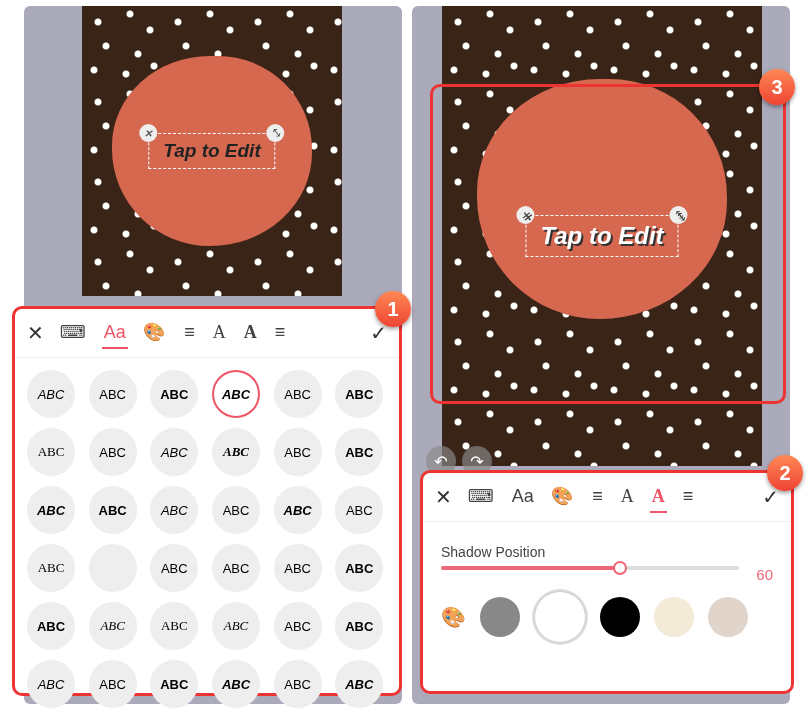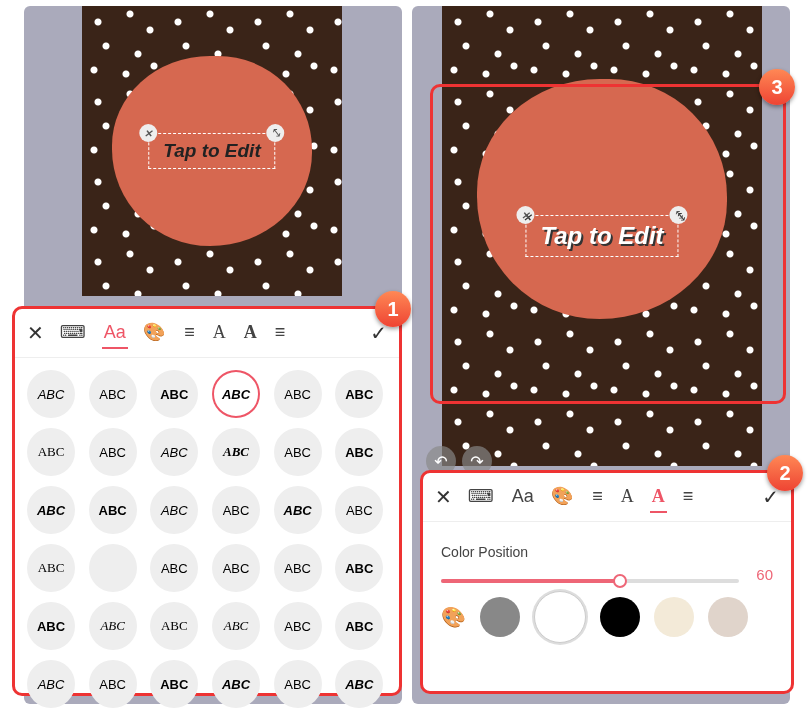--- a/index.html
+++ b/index.html
@@ -29,21 +29,21 @@
 .tabbar{display:flex;align-items:center;gap:14px;padding:8px 12px;border-bottom:1px solid #eee}
 .tabbar .sp{flex:1}
 .tab{font-size:18px;color:#444;cursor:pointer;padding:4px 2px;border-bottom:2px solid transparent}
 .tab.active{color:#e56;border-bottom-color:#e56}
 .close,.check{font-size:20px;color:#333;cursor:pointer}
 .fontgrid{display:grid;grid-template-columns:repeat(6,1fr);gap:10px;padding:12px;overflow:hidden}
 .swatch{width:48px;height:48px;border-radius:50%;background:#eee;display:flex;align-items:center;justify-content:center;font-size:13px;font-weight:bold;cursor:pointer}
 .swatch.sel{box-shadow:0 0 0 2px #e56 inset;background:#fff}
 .p2body{padding:14px 18px}
 .lbl{font-size:14px;color:#444;margin:8px 0 6px}
-.slider-row{display:flex;align-items:flex-end;gap:4px}
+.slider-row{display:flex;align-items:flex-start;gap:4px}
 .slider{flex:1;height:4px;background:#ddd;border-radius:2px;position:relative}
 .slider-fill{position:absolute;left:0;top:0;height:100%;width:60%;background:#e67;border-radius:2px}
 .slider-thumb{position:absolute;left:60%;top:50%;transform:translate(-50%,-50%);width:14px;height:14px;border-radius:50%;background:#fff;border:2px solid #e67}
 .slider-val{color:#e67;font-size:15px;width:30px;text-align:right}
 .color-row{display:flex;align-items:center;gap:14px;margin-top:8px}
 .picker{font-size:20px}
 .color{width:40px;height:40px;border-radius:50%;cursor:pointer}
 .color.sel{width:52px;height:52px;box-shadow:0 0 0 2px #ddd}
 </style>
 </head>
@@ -147,21 +147,21 @@
     <span class="tab">Aa</span>
     <span class="tab">🎨</span>
     <span class="tab">≡</span>
     <span class="tab" style="font-family:serif">A</span>
     <span class="tab active" style="font-family:serif;font-weight:bold">A</span>
     <span class="tab">≡</span>
     <span class="sp"></span>
     <span class="check">✓</span>
   </div>
   <div class="p2body">
-    <div class="lbl">Color Position</div>
+    <div class="lbl">Shadow Position</div>
     <div class="slider-row">
       <div class="slider">
         <div class="slider-fill"></div>
         <div class="slider-thumb"></div>
       </div>
       <div class="slider-val">60</div>
     </div>
     <div class="color-row" id="colorrow">
       <span class="picker">🎨</span>
     <div class="color" style="background: rgb(136, 136, 136);"></div>

